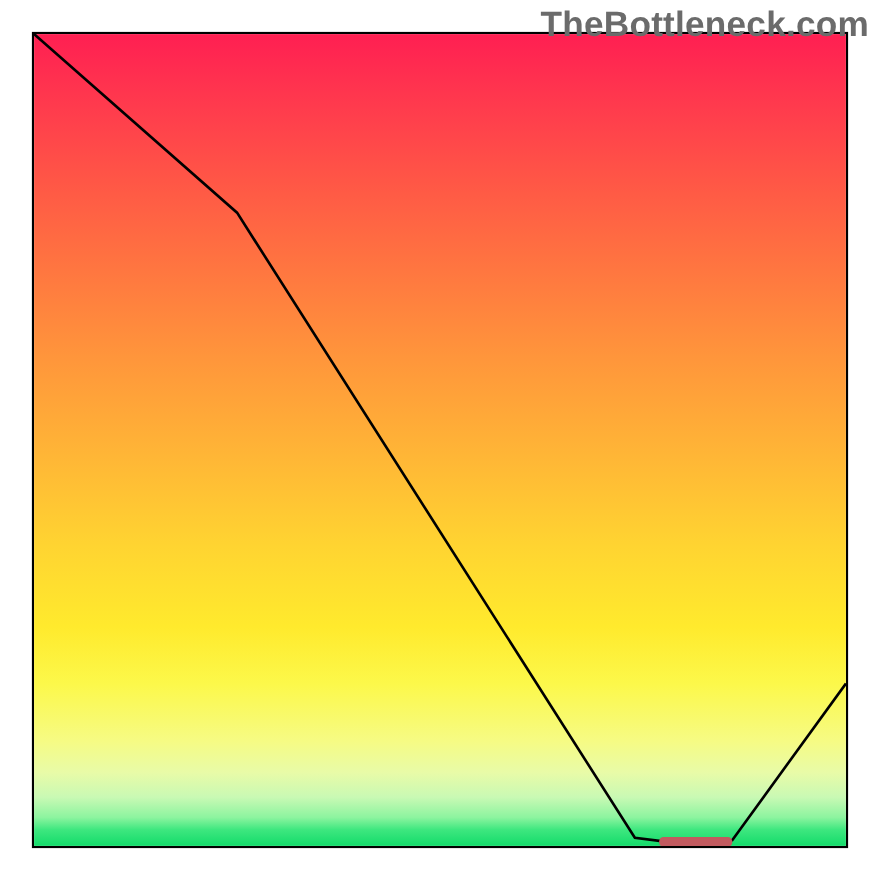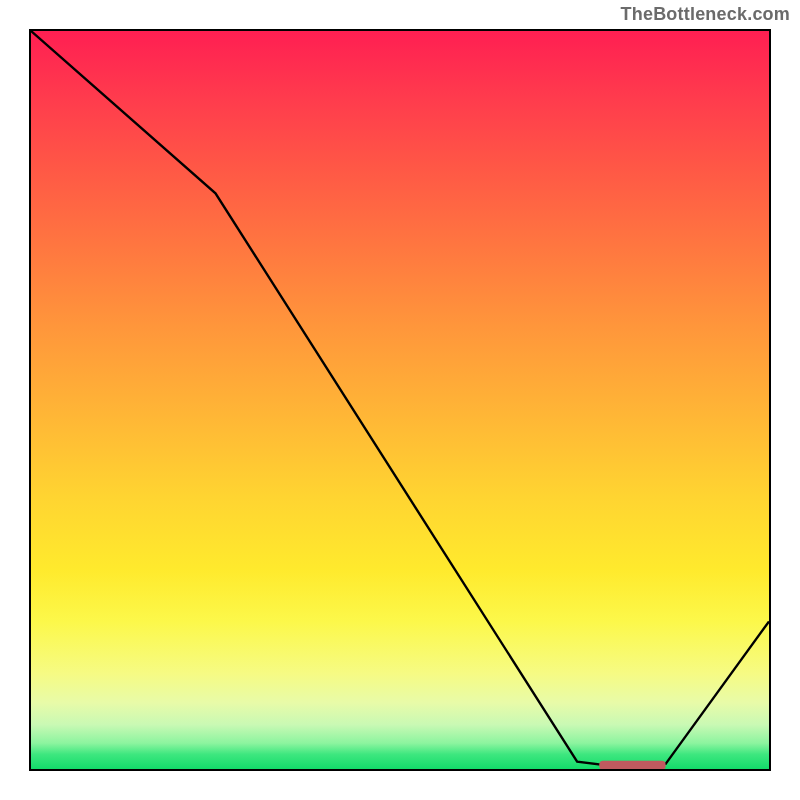--- a/index.html
+++ b/index.html
@@ -13,21 +13,21 @@
   }
   .wrap {
     position: relative;
     width: 800px;
     height: 800px;
   }
   .watermark {
     position: absolute;
     top: 4px;
     right: 10px;
-    font-size: 18px;
+    font-size: 32px;
     font-weight: 600;
     color: #6b6b6b;
     letter-spacing: 0.2px;
     z-index: 5;
   }
   .plot {
     position: absolute;
     left: 29px;
     top: 29px;
     width: 742px;

